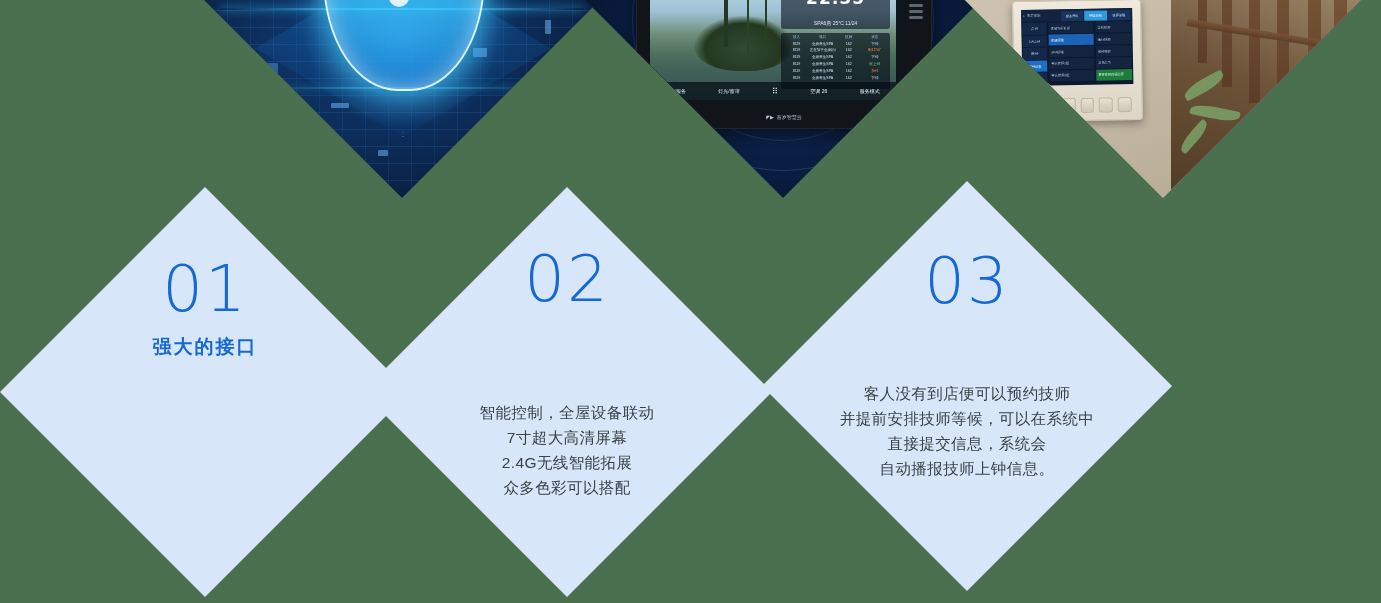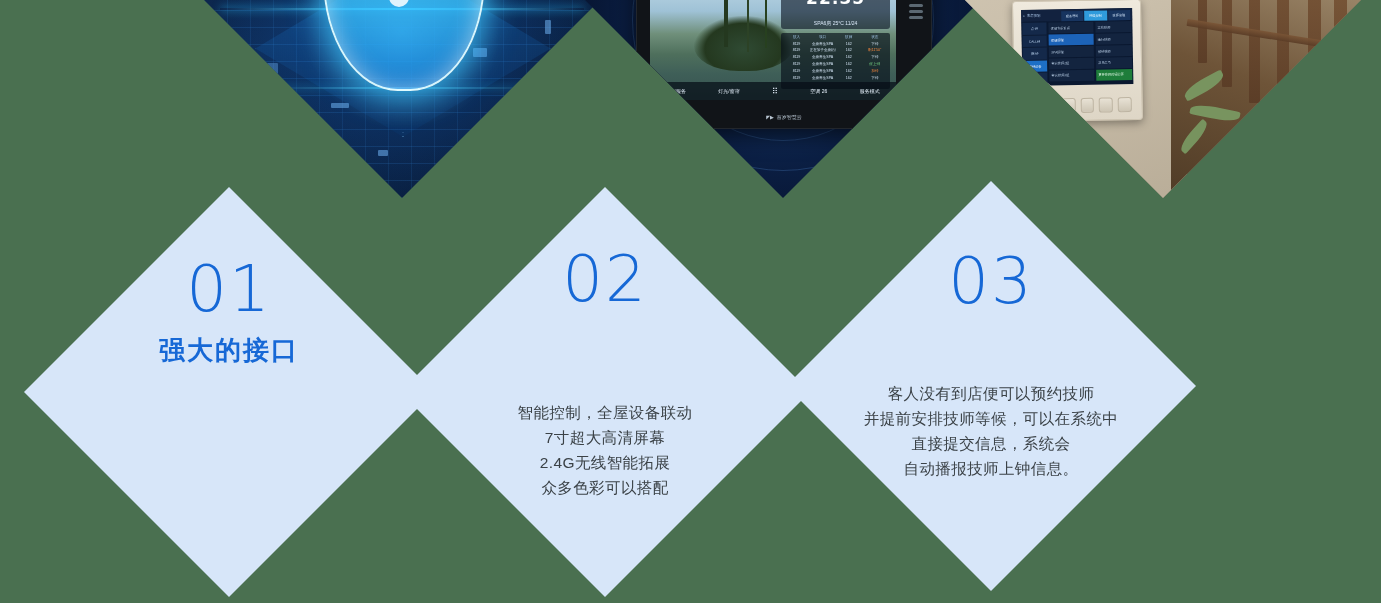--- a/index.html
+++ b/index.html
@@ -136,41 +136,40 @@
   .panel-btns i{width:11%;height:60%;background:linear-gradient(180deg,#e8e2d5,#cdc5b4);border-radius:3px;border:1px solid #bdb4a2;}
 
   
   .txt-dia{
     position:absolute;
     width:410px;height:410px;
     background:#d7e6f9;
     clip-path:polygon(50% 0,100% 50%,50% 100%,0 50%);
     text-align:center;
     box-sizing:border-box;
-    margin-left:24px;
   }
   .num{
     position:absolute;left:0;right:0;
     font-size:64px;line-height:1;color:#1668d6;font-weight:300;
     letter-spacing:2px;
     font-family:"DejaVu Sans","Liberation Sans",sans-serif;
   }
   .title{
     position:absolute;left:0;right:0;
-    color:#1668d6;font-size:26px;font-weight:700;line-height:1.22;
+    color:#1668d6;font-size:19px;font-weight:700;line-height:1.22;
     letter-spacing:2px;
   }
   .desc{
     position:absolute;left:0;right:0;
     color:#3b4247;font-size:15.5px;line-height:1.62;letter-spacing:.4px;
   }
 
   
   #dia1{left:0px;   top:187px;}
-  #dia2{left:376px; top:187px;text-align:center;}
+  #dia2{left:362px; top:187px;text-align:center;}
   #dia3{left:762px; top:181px;}
 
   #dia1 .num  {top:70px;}
   #dia1 .title{top:148px;}
   #dia1 .desc {top:197px;}
 
   #dia2 .num  {top:60px;}
   #dia2 .title{top:135px;}
   #dia2 .desc {top:213px;}
 

